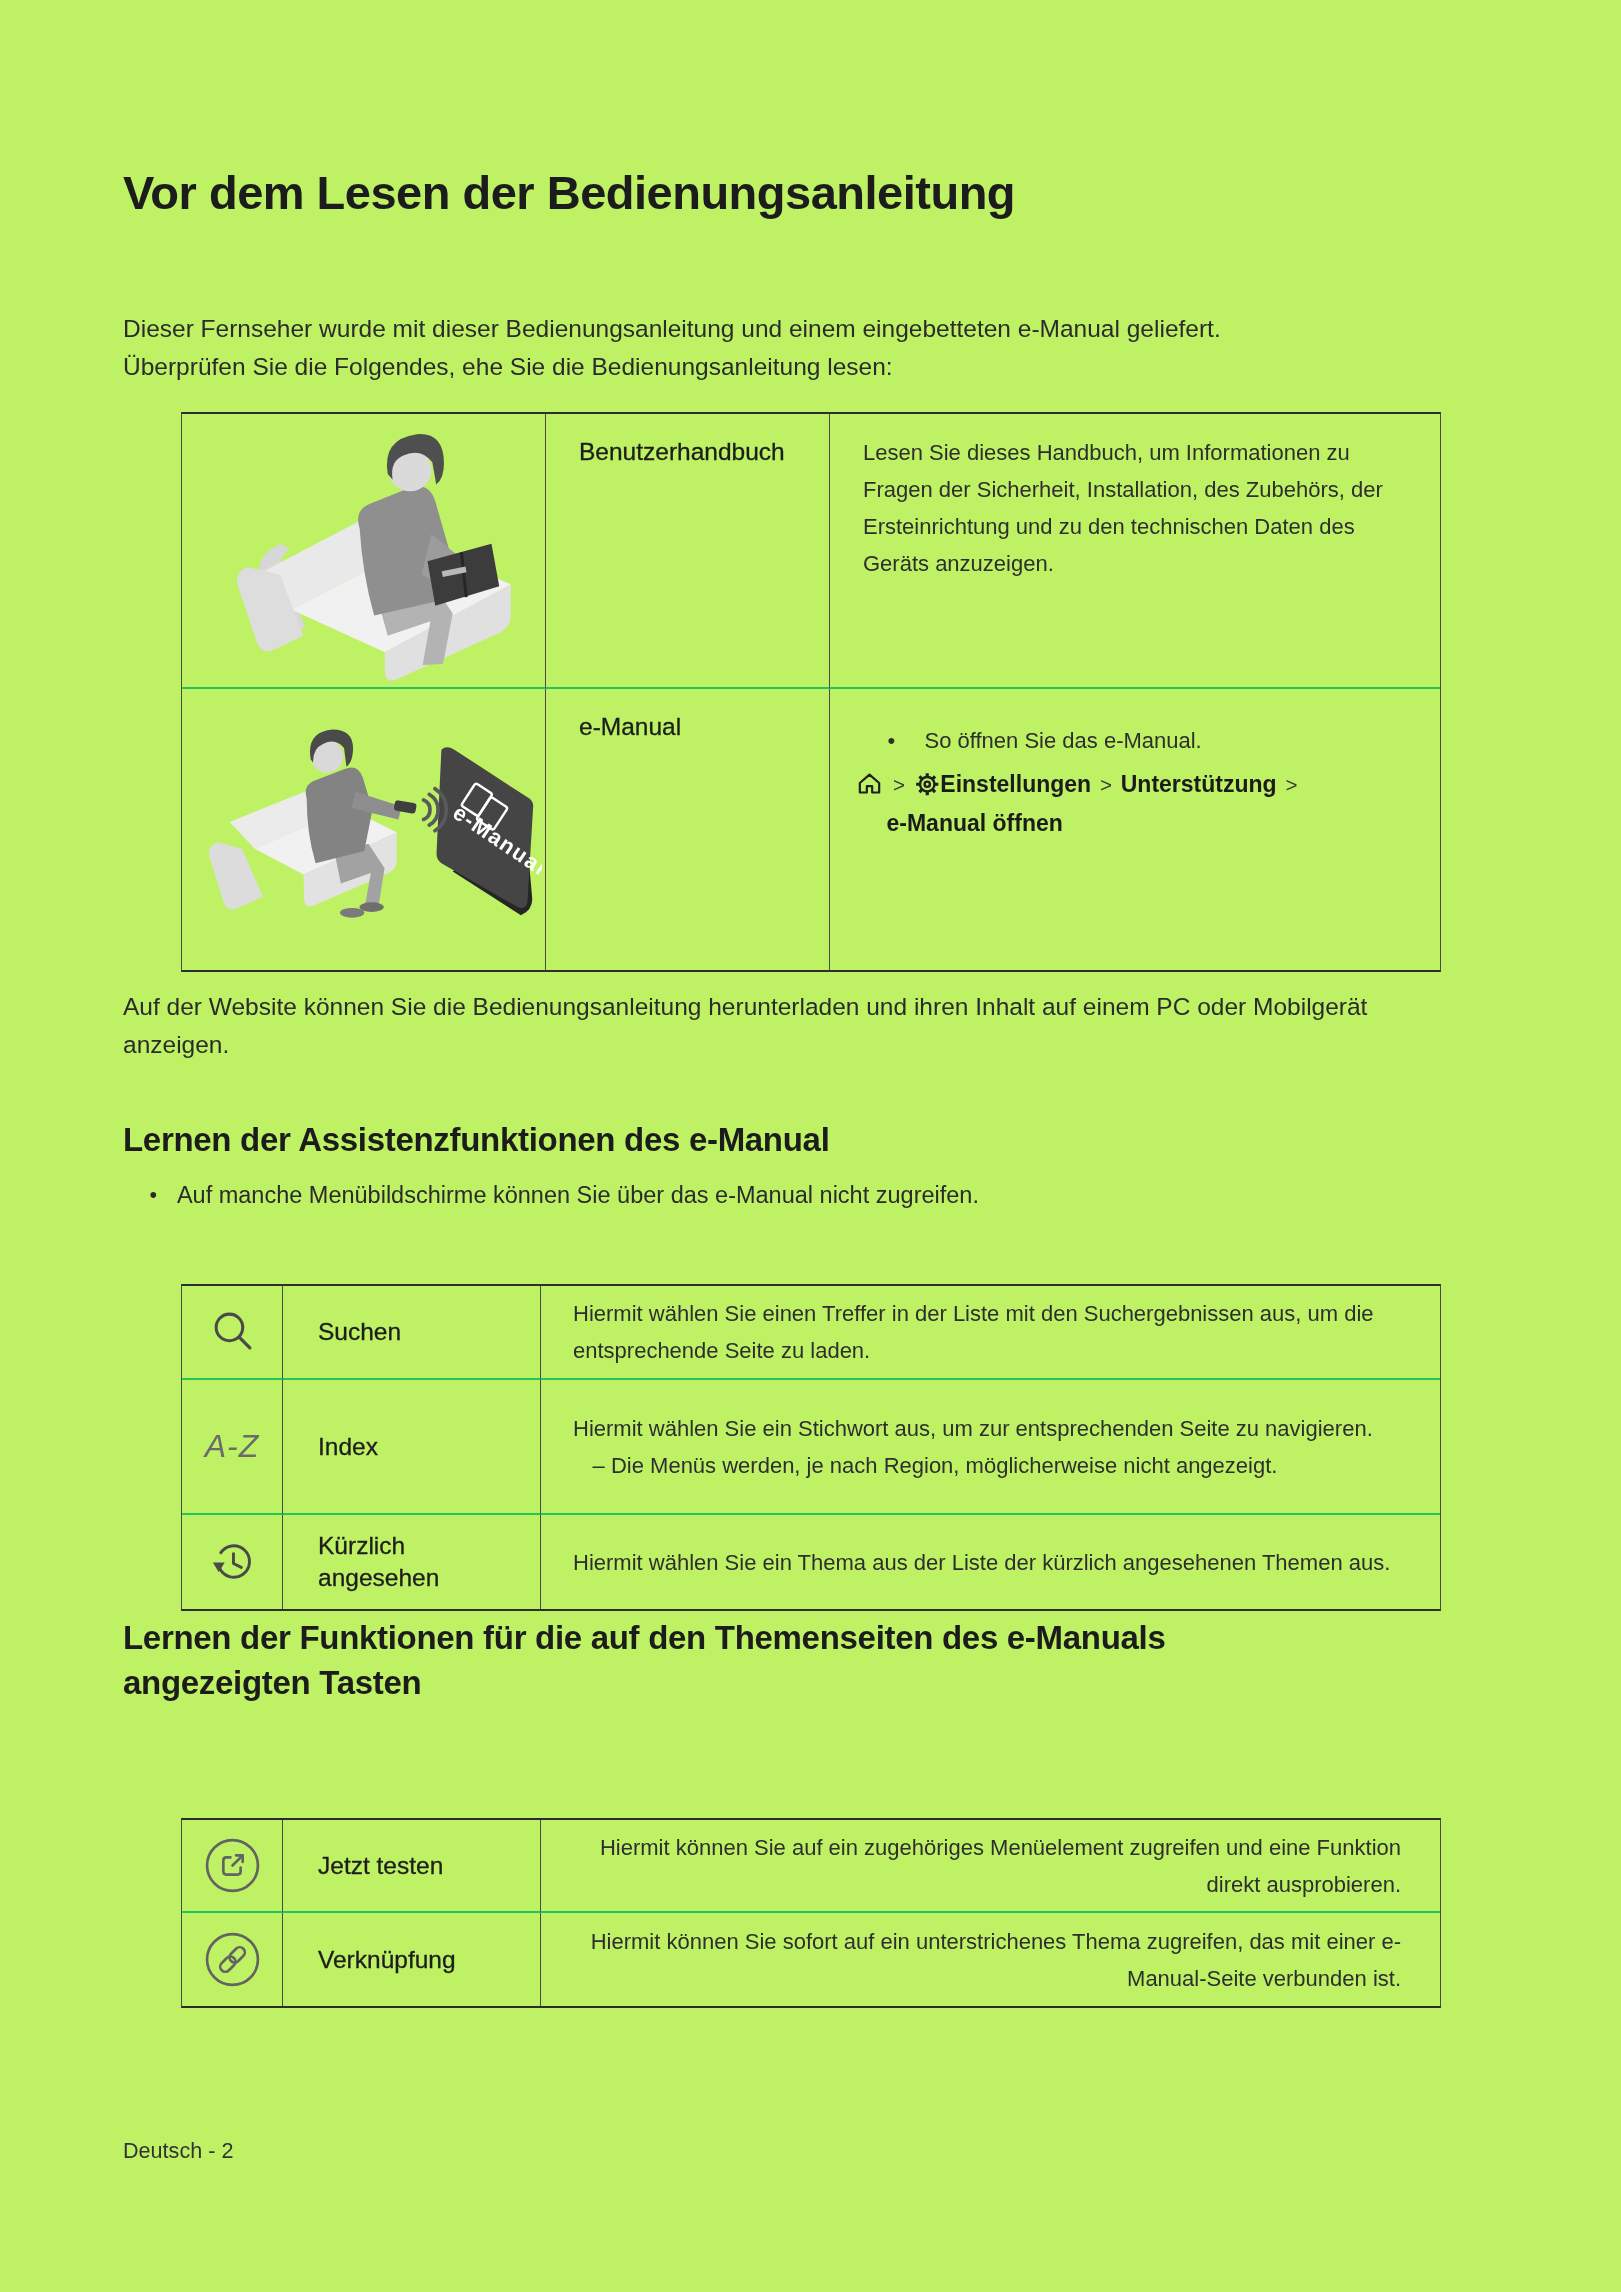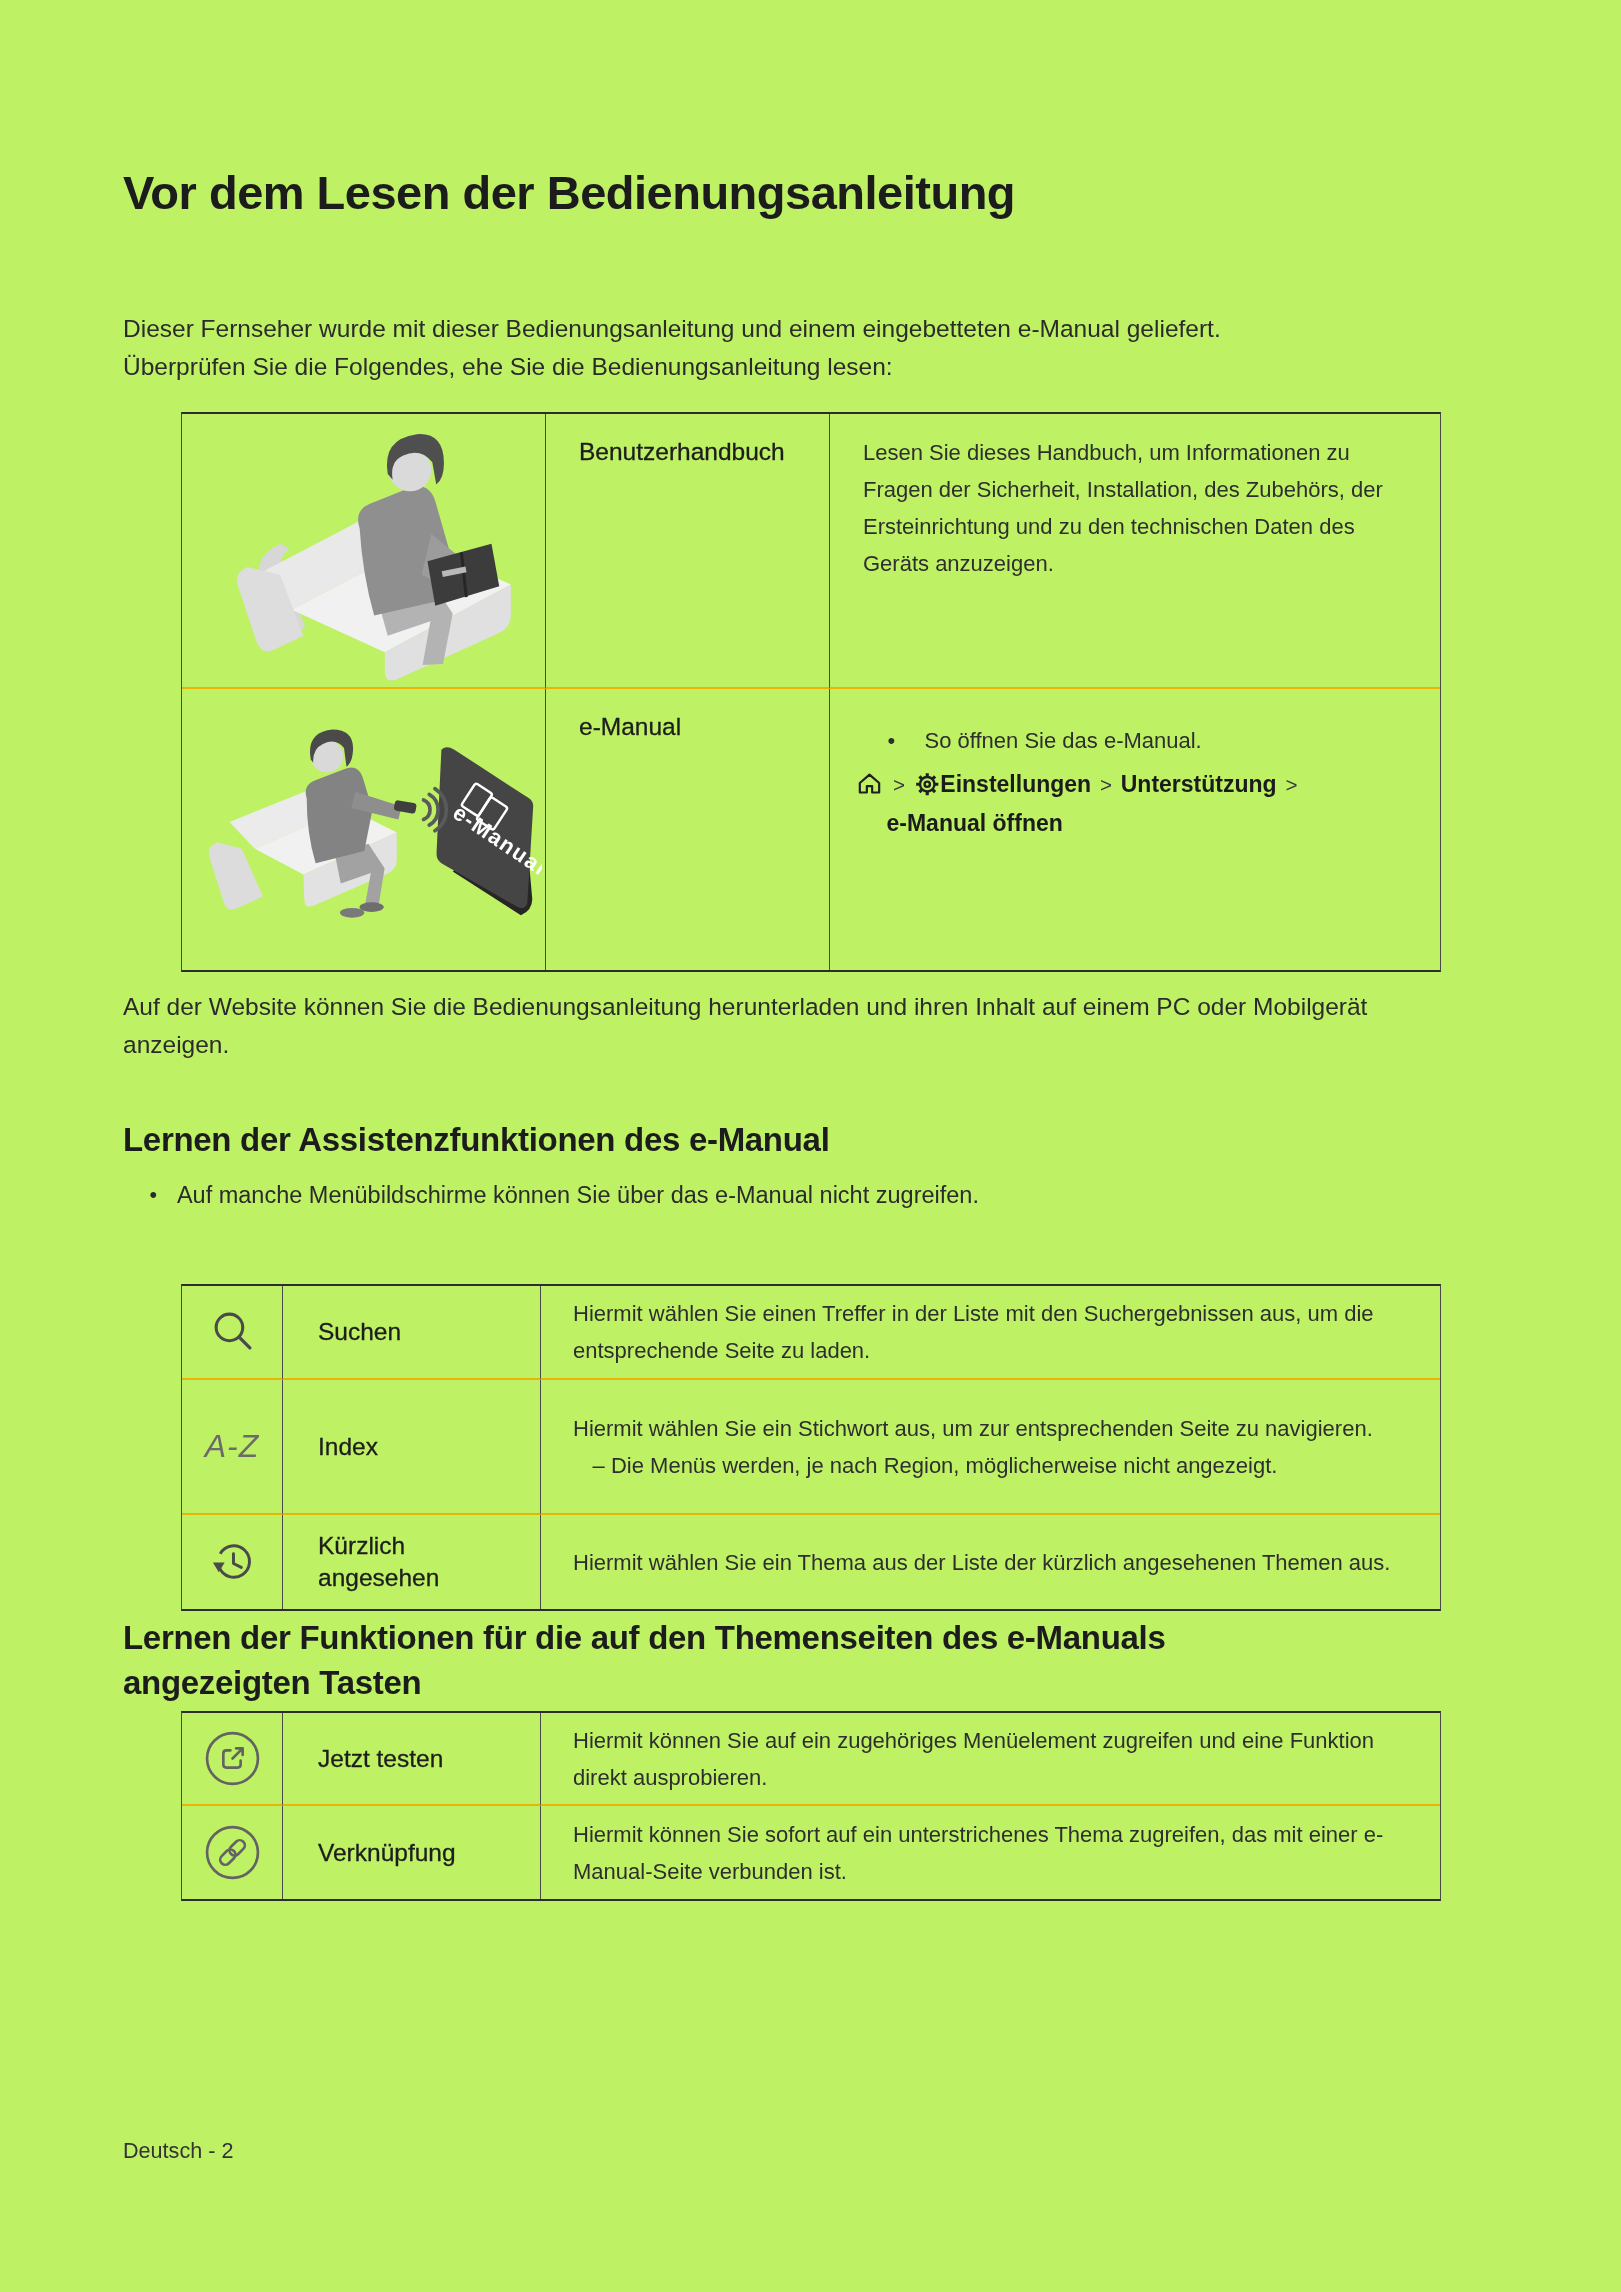--- a/index.html
+++ b/index.html
@@ -20,27 +20,27 @@
   .intro .line{display:block;}
 
   
   .tbl{
     display:grid;
     border-top:2px solid #2d2d2d;border-bottom:2px solid #2d2d2d;
     border-left:1px solid #4a4a4a;border-right:1px solid #4a4a4a;
     width:1258px;left:181px;
   }
   .row{display:contents;}
-  .cell{border-bottom:2px solid #eab308;box-sizing:border-box;min-width:0;}
+  .cell{border-bottom:2px solid #22c55e;box-sizing:border-box;min-width:0;}
   .row:last-child .cell{border-bottom:none;}
   .cell.vline{border-left:1px solid #4a4a4a;}
 
   .tbl1{top:412px;grid-template-columns:363px 284px 1fr;grid-template-rows:275px 281px;}
   .tbl2{top:1284px;grid-template-columns:100px 258px 1fr;grid-template-rows:94px 135px 94px;}
-  .tbl3{top:1711px;grid-template-columns:100px 258px 1fr;grid-template-rows:93px 93px;}
+  .tbl3{top:1818px;grid-template-columns:100px 258px 1fr;grid-template-rows:93px 93px;text-align:right;}
 
   .c-img{display:flex;align-items:center;justify-content:center;overflow:hidden;}
   .c-label{padding:23.5px 17.6px 0 33px;font-size:24.5px;color:#1d1d1d;-webkit-text-stroke:0.3px;}
   .c-desc{padding:19.6px 39px 0 33px;font-size:22px;line-height:37px;color:#2e2e2e;}
 
   .c-icon{display:flex;align-items:center;justify-content:center;}
   .c-label2{display:flex;align-items:center;padding:0 49px 0 35px;font-size:24.5px;color:#1d1d1d;-webkit-text-stroke:0.3px;line-height:32px;}
   .c-desc2{display:flex;flex-direction:column;justify-content:center;padding:7.8px 39px 7.8px 32px;font-size:22px;line-height:37px;color:#2e2e2e;}
   .subnote{padding-left:19.6px;}
 

